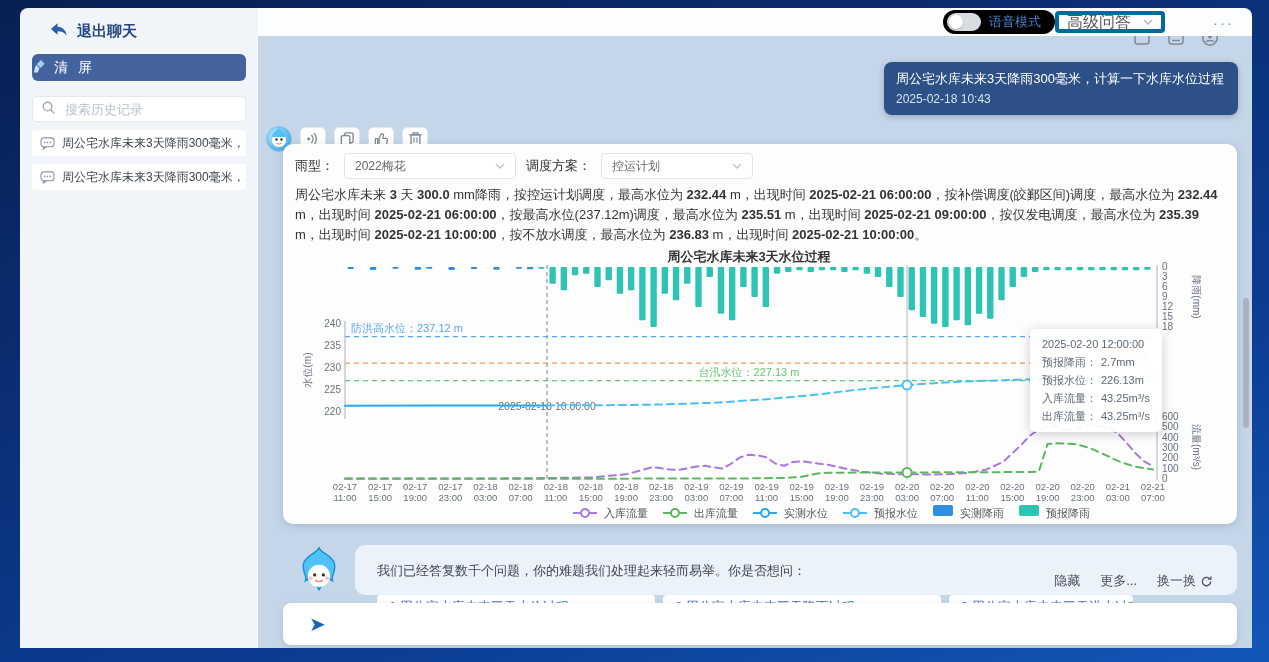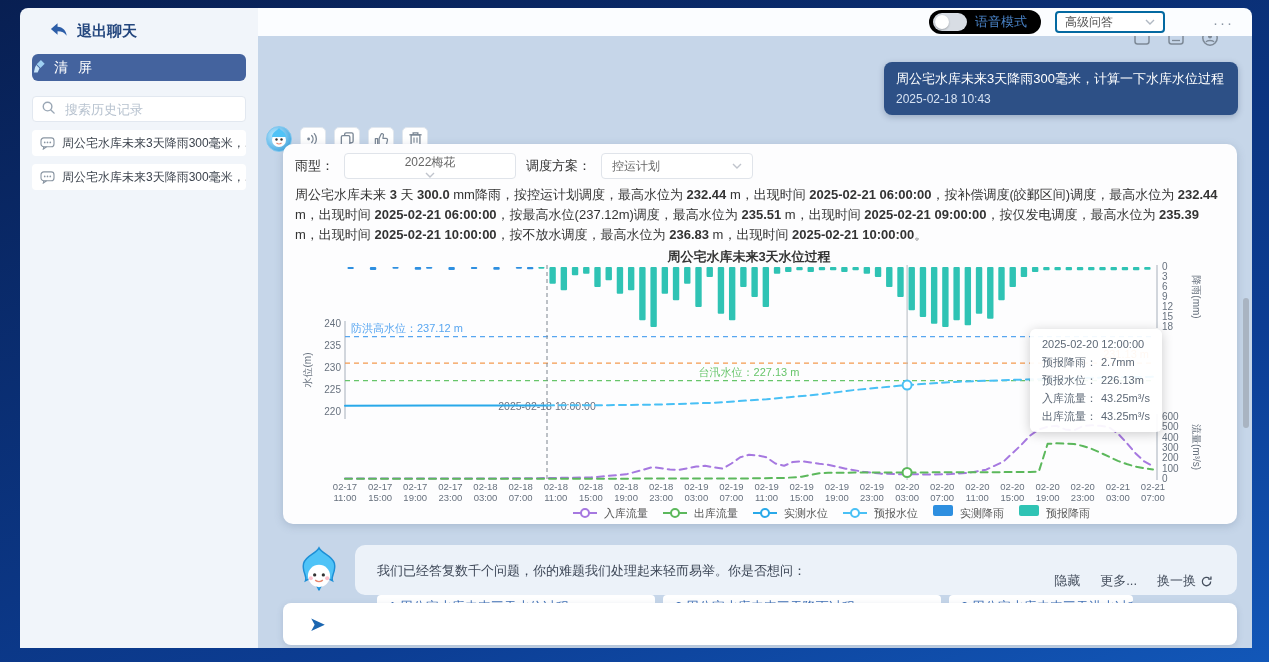--- a/index.html
+++ b/index.html
@@ -26,23 +26,23 @@
 
   
   .topbar { position:absolute; left:258px; top:8px; width:994px; height:28px; background:#fbfdff;
     border-radius:0 8px 0 0; display:flex; align-items:center; justify-content:flex-end; }
   .toggle-pill { display:flex; align-items:center; gap:8px; background:#000000; border-radius:14px;
     padding:3px 14px 3px 4px; cursor:pointer; }
   .switch { width:34px; height:18px; background:#d8dde4; border-radius:9px; position:relative; }
   .knob { position:absolute; left:2px; top:2px; width:14px; height:14px; background:#fff;
     border-radius:50%; box-shadow:0 1px 2px rgba(0,0,0,.25); }
   .toggle-label { color:#4a84c9; font-size:13px; }
-  .mode-select { width:110px; height:22px; margin-left:14px; background:#fff; border:2px solid #0369a1;
+  .mode-select { width:110px; height:22px; margin-left:0; background:#fff; border:4px solid #0369a1;
     border-radius:4px; display:flex; align-items:center; justify-content:space-between;
-    padding:0 8px; font-size:12px; color:#555; cursor:pointer; }
+    padding:0 8px; font-size:16px; color:#555; cursor:pointer; }
   .more-btn { margin-left:48px; margin-right:18px; color:#8a96a3; font-size:15px;
     letter-spacing:2px; cursor:pointer; }
 
   
   .chat { position:absolute; left:258px; top:36px; width:994px; height:612px;
     background:#c6d6e9; overflow:hidden; }
   .clip-icons { position:absolute; top:-7px; left:875px; display:flex; gap:16px; }
   .clip-icons svg { display:block; }
   .bubble { position:absolute; right:14px; top:26px; width:354px; background:#2d5086;
     border-radius:8px; padding:7px 12px; color:#fff; font-size:13px; line-height:1.5;
@@ -54,21 +54,21 @@
   .act-btn { width:26px; height:24px; background:#fff; border:1px solid #e1e7ee; border-radius:5px;
     display:flex; align-items:center; justify-content:center; cursor:pointer; }
 
   
   .card { position:absolute; left:25px; top:108px; width:954px; height:380px; background:#fdfdfe;
     border-radius:10px; box-shadow:0 2px 8px rgba(90,110,140,.28); padding:8px 12px; }
   .controls { display:flex; align-items:center; gap:10px; font-size:13px; color:#333; height:28px; }
   .sel { height:26px; border:1px solid #e0e4ea; border-radius:4px; background:#fff; display:flex;
     align-items:center; justify-content:space-between; padding:0 10px; font-size:12px; color:#666;
     cursor:pointer; }
-  .sel.w1 { width:172px;flex-direction:column; } .sel.w2 { width:152px; }
+  .sel.w1 { width:172px; } .sel.w2 { width:152px; }
   .summary { font-size:13px; color:#333; line-height:1.55; margin-top:5px; }
   .summary b { font-weight:bold; }
   .chart-wrap { position:relative; width:930px; height:278px; margin-top:2px; }
   .tooltip { position:absolute; left:735px; top:82px; background:rgba(255,255,255,.93);
     border-radius:6px; box-shadow:0 2px 12px rgba(0,0,0,.2); padding:7px 12px; font-size:11px;
     color:#5d6876; line-height:1.62; white-space:nowrap; }
   .tt-row { display:flex; gap:4px; }
 
   .scrollbar { position:absolute; right:3px; top:262px; width:6px; height:130px;
     background:#a9b4c2; border-radius:3px; cursor:pointer; }

